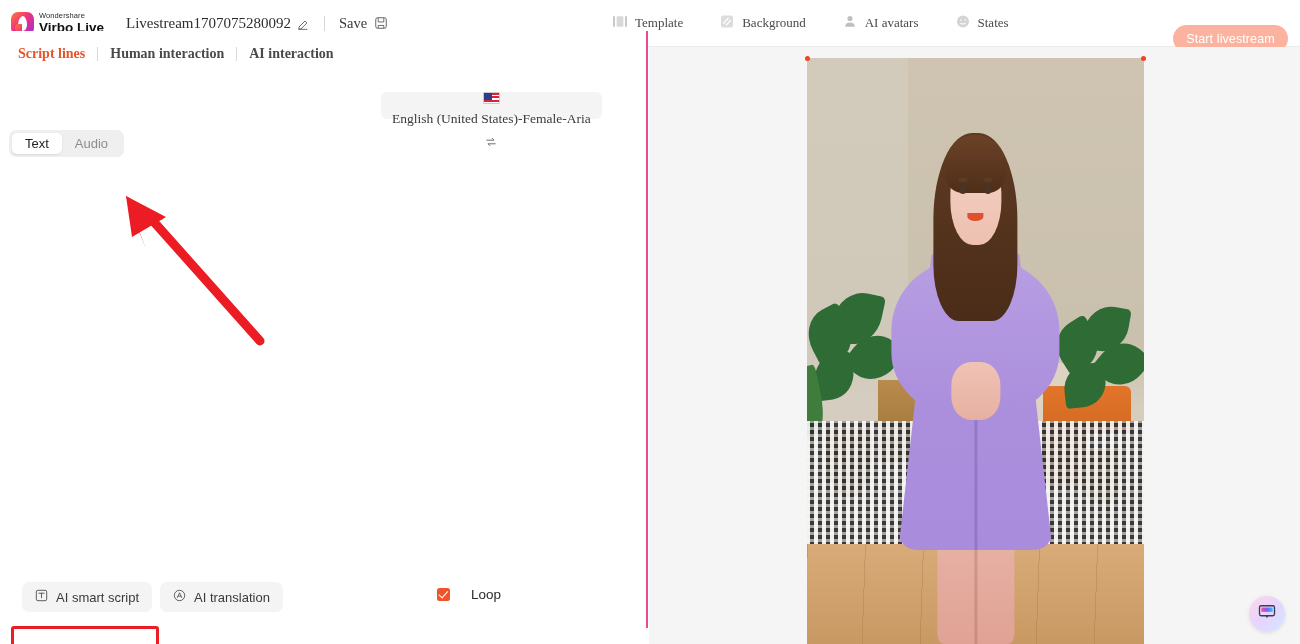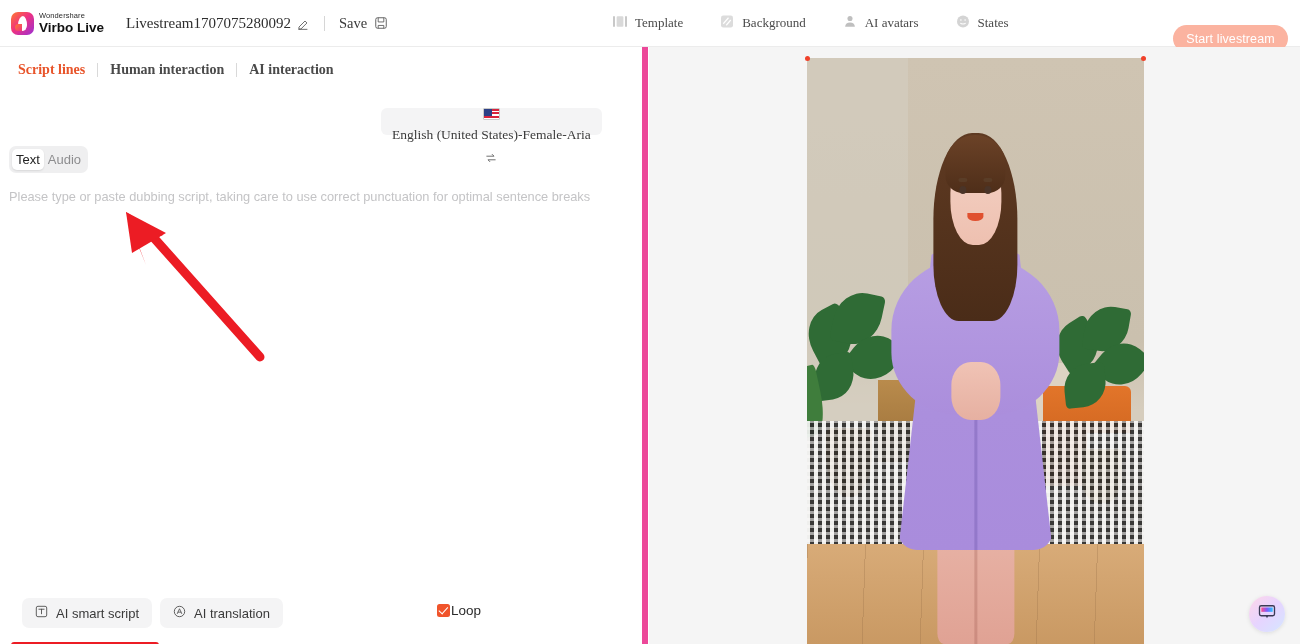--- a/index.html
+++ b/index.html
@@ -54,43 +54,43 @@
     width: 115px; height: 27px; border-radius: 14px;
     background: #fbb3a0; color:#ffffff; border:none;
     font-family:"Liberation Sans", sans-serif; font-size:12.5px;
     cursor:pointer; display:flex; align-items:center; justify-content:center;
     letter-spacing:.1px;
     margin-top:15px;
   }
 
   
   .left-panel {
-    position:absolute; top:47px; left:0; width:648px; height:597px;
-    background:#ffffff; border-right:6px solid #ec4899;
+    position:absolute; top:31px; left:0; width:648px; height:597px;
+    background:#ffffff; border-right:2px solid #ec4899;
   }
   .tabs-row { position:absolute; top:15px; left:6px; display:flex; align-items:center; }
   .tab { font-size:14px; color:#4a4a4a; padding:0 12px; cursor:pointer; white-space:nowrap; font-weight:bold;}
   .tab.active { color:#e8542a; }
   .tab-sep { width:1px; height:14px; background:#d9d9d9; }
 
   .lang-pill {
     position:absolute; top:61px; left:381px;
     height:27px; padding:0 11px; border-radius:6px;
     background:#f4f4f5; display:flex; align-items:center; gap:7px; cursor:pointer;flex-direction:column;
   }
   .lang-pill .lbl { font-size:13.5px; color:#3a3a3a; white-space:nowrap; }
   .flag { width:17px; height:12px; border-radius:1px; position:relative; overflow:hidden; flex:none;
           background: repeating-linear-gradient(to bottom, #d8233c 0 1.7px, #ffffff 1.7px 3.4px); border:.5px solid #c9c9c9;}
   .flag .canton { position:absolute; left:0; top:0; width:8px; height:6.5px; background:#2b3f86; }
 
   .seg-wrap {
     position:absolute; top:99px; left:9px;
     background:#efeff0; border-radius:7px; padding:3px; display:flex; gap:0;
   }
-  .seg { height:21px; padding:0 4px; border-radius:5px; display:flex; align-items:center;
+  .seg { height:21px; padding:0 13px; border-radius:5px; display:flex; align-items:center;
          font-size:13px; color:#8d8d8f; cursor:pointer; font-family:"Liberation Sans", sans-serif;}
   .seg.active { background:#ffffff; color:#222; box-shadow:0 1px 2px rgba(0,0,0,.10); }
 
   .script-area {
     position:absolute; top:140px; left:9px; width:622px; height:438px;
     border:none; outline:none; resize:none; background:transparent;
     font-family:"Liberation Sans", sans-serif; font-size:12.8px; color:#222;
     line-height:1.5;
   }
   .script-area::placeholder { color:#c4c4c6; }
@@ -98,21 +98,21 @@
   
   .bottom-bar { position:absolute; left:0; bottom:0; width:648px; height:62px; }
   .chip {
     height:30px; padding:0 13px; border-radius:7px; background:#f4f4f5;
     display:inline-flex; align-items:center; gap:8px; cursor:pointer;
     font-family:"Liberation Sans", sans-serif; font-size:13px; color:#3a3a3a;
   }
   .chip-smart { position:absolute; left:22px; top:16px; }
   .chip-trans { position:absolute; left:160px; top:16px; }
 
-  .loop-wrap { position:absolute; left:437px; top:21px; display:flex; align-items:center; gap:1px; cursor:pointer; }
+  .loop-wrap { position:absolute; left:437px; top:21px; display:flex; align-items:center; gap:21px; cursor:pointer; }
   .cbox { width:13px; height:13px; border-radius:2.5px; background:#f0542b; position:relative; flex:none; }
   .cbox:after{ content:""; position:absolute; left:3.8px; top:1.4px; width:4px; height:7.5px;
                border:solid #fff; border-width:0 1.7px 1.7px 0; transform:rotate(42deg); }
   .loop-lbl { font-size:13.5px; color:#2b2b2b; font-family:"Liberation Sans", sans-serif;}
 
   
   .anno-box {
     position:absolute; left:11px; top:595px; width:148px; height:45px;
     border:3px solid #ec1c24; border-radius:3px; pointer-events:none;
   }
@@ -311,21 +311,20 @@
             <path d="M3 7h12l-3-3M17 13H5l3 3" fill="none" stroke="#555" stroke-width="1.4" stroke-linecap="round" stroke-linejoin="round"></path>
           </svg>
       </span>
     </div>
 
     <div class="seg-wrap">
       <div class="seg active">Text</div>
       <div class="seg">Audio</div>
     </div>
 
-    <textarea class="script-area" placeholder="Please type or paste dubbing script, taking care to use correct punctuation for optimal sentence breaks" style=""></textarea>
 
     <div class="bottom-bar">
 
       <div class="chip chip-smart">
         <span>
           <svg width="13" height="13" viewBox="0 0 20 20">
               <rect x="2" y="2" width="16" height="16" rx="2.5" fill="none" stroke="#444" stroke-width="1.3"></rect>
               <path d="M6 6.5h8M10 6.5v7" stroke="#444" stroke-width="1.3" stroke-linecap="round"></path>
             </svg>
         </span>

